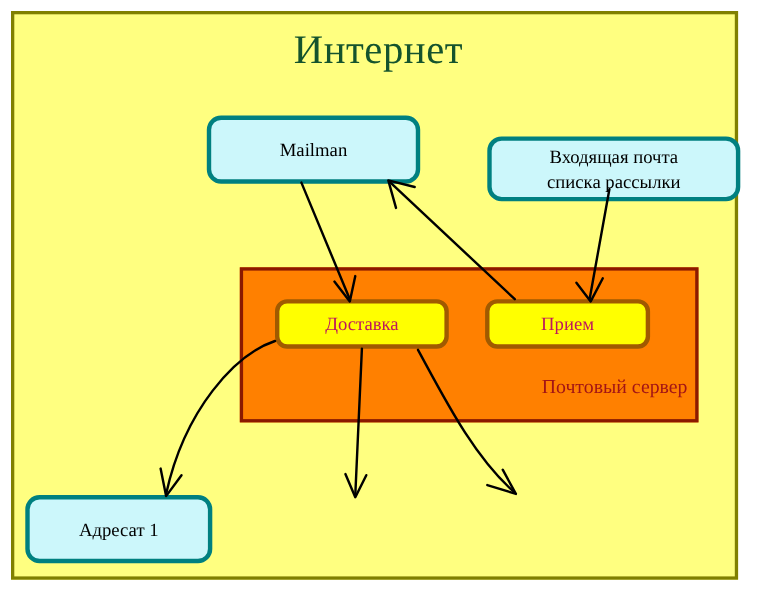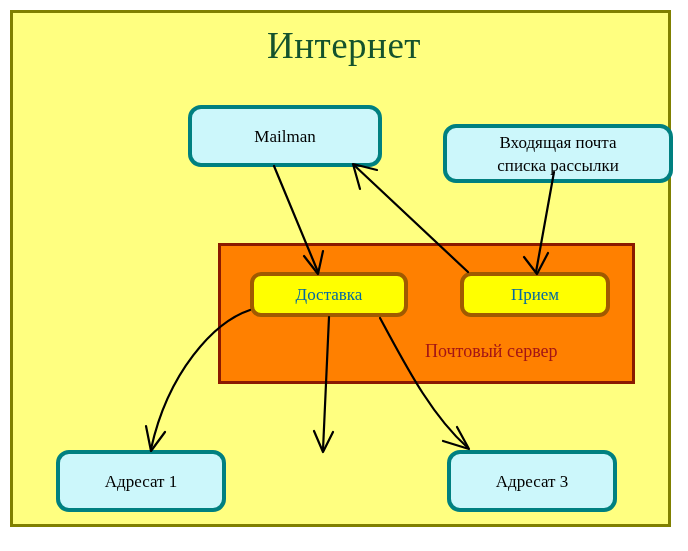--- a/index.html
+++ b/index.html
@@ -59,49 +59,49 @@
     border: 4px solid #008080;
     border-radius: 13px;
     color: #000000;
     font-size: 17px;
     line-height: 23px;
   }
   .yellow-node {
     background: #ffff00;
     border: 4px solid #a05a00;
     border-radius: 11px;
-    color: #0369a1;
+    color: #be185d;
     font-size: 17px;
     line-height: 22px;
   }
   
   #node-mailman      { left: 188px; top: 105px; width: 194px; height: 62px; }
   #node-incoming     { left: 443px; top: 100px; width: 230px; height: 59px; margin-top: 24px; }
   #node-delivery     { left: 250px; top: 272px; width: 158px; height: 45px; }
-  #node-reception    { left: 460px; top: 272px; width: 150px; height: 45px; }
-  #node-recipient-1  { left:  23px; top: 450px; width: 170px; height: 62px; margin-left: 33px; }
+  #node-reception    { left: 441px; top: 272px; width: 150px; height: 45px; }
+  #node-recipient-1  { left:  23px; top: 450px; width: 170px; height: 62px; }
   #node-recipient-2  { left: 232px; top: 452px; width: 170px; height: 62px; }
   #node-recipient-3  { left: 447px; top: 450px; width: 170px; height: 62px; }
   
   #mail-server-box {
     position: absolute;
     left: 218px;
     top: 243px;
     width: 417px;
     height: 141px;
     background: #ff8000;
     border: 3px solid #8b1a00;
     box-sizing: border-box;
   }
   #mail-server-label {
     position: absolute;
     left: 425px;
     top: 340px;
     width: 200px;
-    text-align: left;
+    text-align: right;
     font-size: 18px;
     line-height: 22px;
     color: #a31515;
     white-space: nowrap;
   }
   
   #arrow-layer {
     position: absolute;
     left: 0;
     top: 0;
@@ -127,21 +127,20 @@
   <div class="node cyan-node" id="node-incoming">Входящая почта
 списка рассылки</div>
 
   <div class="node yellow-node" id="node-delivery">Доставка</div>
 
   <div class="node yellow-node" id="node-reception">Прием</div>
 
   <div class="node cyan-node" id="node-recipient-1">Адресат 1</div>
 
 
-  <div class="node cyan-node" id="node-recipient-3">Адресат 3</div>
 
   <svg id="arrow-layer" viewBox="0 0 688 551">
     <g fill="none" stroke="#000000" stroke-width="2.2" stroke-linecap="round" stroke-linejoin="round">
 
       <g>
         <path d="M 274 166 L 318 272"></path>
         <path d="M 304 256 L 318 274 L 323 251"></path>
       </g>
 
       <g>

